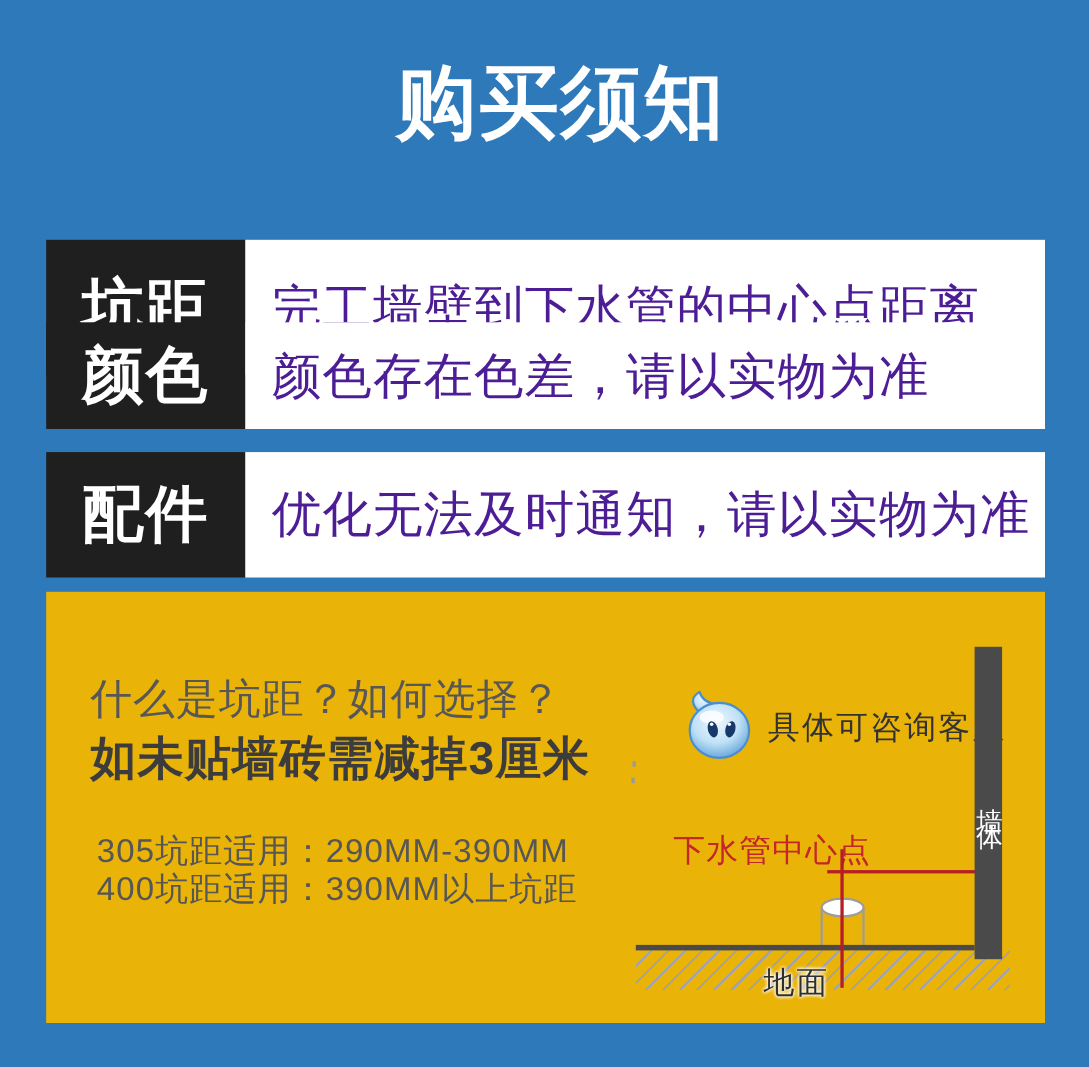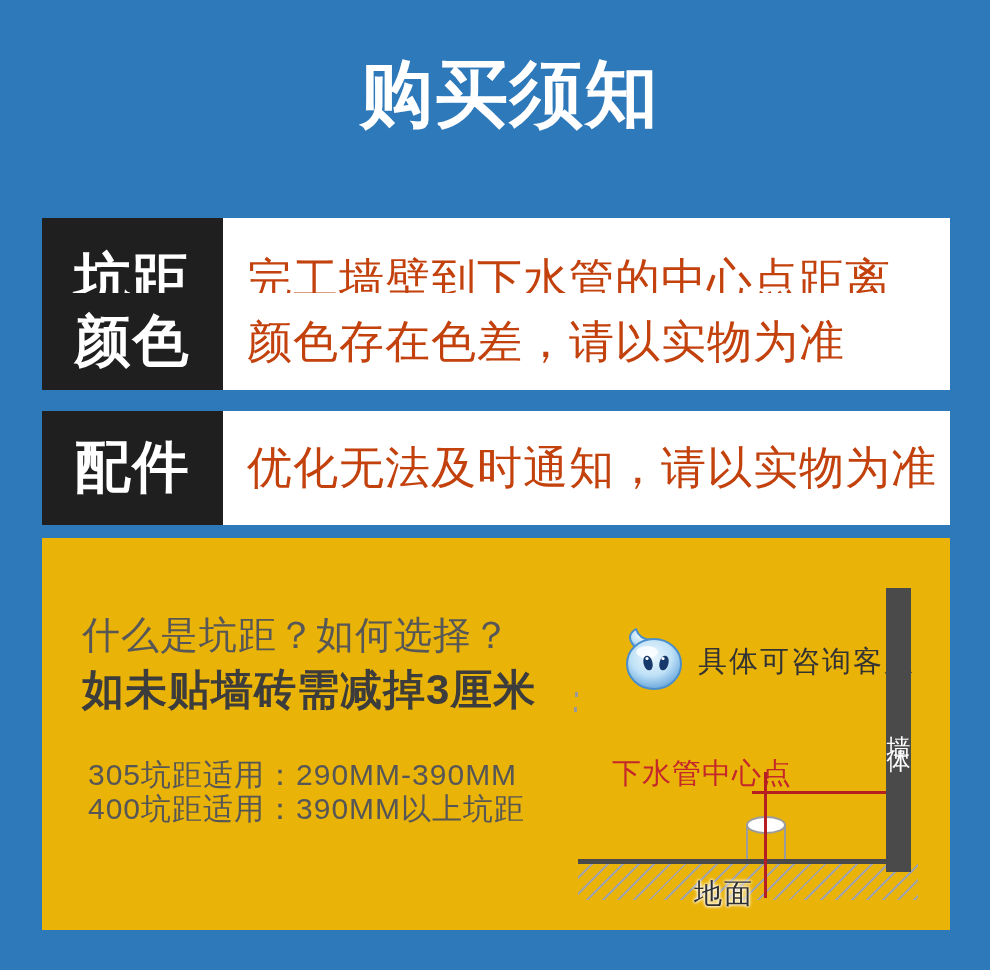--- a/index.html
+++ b/index.html
@@ -25,21 +25,21 @@
   }
   .row-1{top:181px;height:123px;margin-top:37px;}
   .row-2{top:293px;height:97px;}
   .row-3{top:411px;height:114px;}
   .notice-label{
     width:181px;flex:0 0 181px;background:#1f1f1f;color:#ffffff;
     display:flex;align-items:center;justify-content:center;
     font-size:56px;font-weight:bold;letter-spacing:2px;
   }
   .notice-text{
-    flex:1;background:#ffffff;color:#c2410c;
+    flex:1;background:#ffffff;color:#4c1d95;
     display:flex;align-items:center;
     padding-left:24px;font-size:45px;letter-spacing:1px;white-space:nowrap;
   }
   
   .panel{
     position:absolute;left:42px;top:538px;width:908px;height:392px;
     background:#eab308;
   }
   .panel-question{
     position:absolute;left:40px;top:72px;

